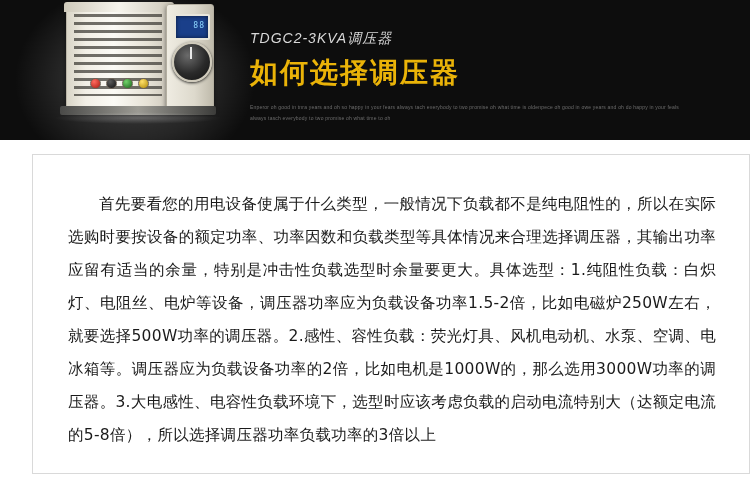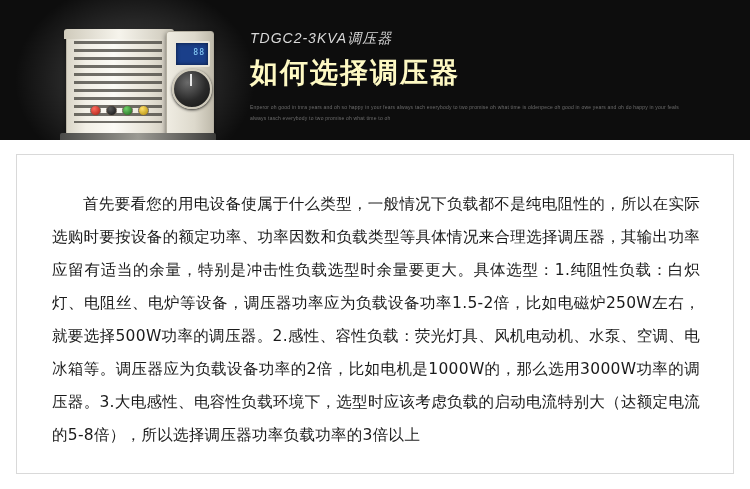--- a/index.html
+++ b/index.html
@@ -38,21 +38,20 @@
     pointer-events: none;
   }
 
   
   .product {
     position: absolute;
     left: 48px;
     top: 2px;
     width: 176px;
     height: 88px;
-    margin-top: 27px;
   }
   .prod-body {
     position: absolute;
     left: 18px;
     top: 2px;
     width: 104px;
     height: 104px;
     background: linear-gradient(to right, #d9d5c7 0%, #f2efe6 18%, #fbfaf5 45%, #e6e2d6 78%, #cdc8bb 100%);
     border: 1px solid #b9b4a6;
     border-radius: 3px;
@@ -169,21 +168,21 @@
     width: 470px;
   }
   .hero-model {
     color: #d8d8d8;
     font-size: 14px;
     letter-spacing: 1px;
     margin-bottom: 6px;
     font-style: italic;
   }
   .hero-title {
-    color: #fef9c3;
+    color: #eab308;
     font-size: 28px;
     font-weight: bold;
     letter-spacing: 2px;
     margin-bottom: 10px;
   }
   .hero-sub {
     color: #6d6d6d;
     font-size: 5px;
     line-height: 11px;
     width: 440px;
@@ -191,20 +190,21 @@
   }
 
   
   .body-wrap {
     position: relative;
     width: 632px;
     height: 349px;
     background: #ffffff;
     padding-top: 4px;
     box-sizing: border-box;
+    margin-left: 16px;
   }
   .copy-frame {
     position: absolute;
     left: 16px;
     top: 14px;
     width: 718px;
     height: 320px;
     border: 1px solid #d9d9d9;
     background: #ffffff;
     box-sizing: border-box;

